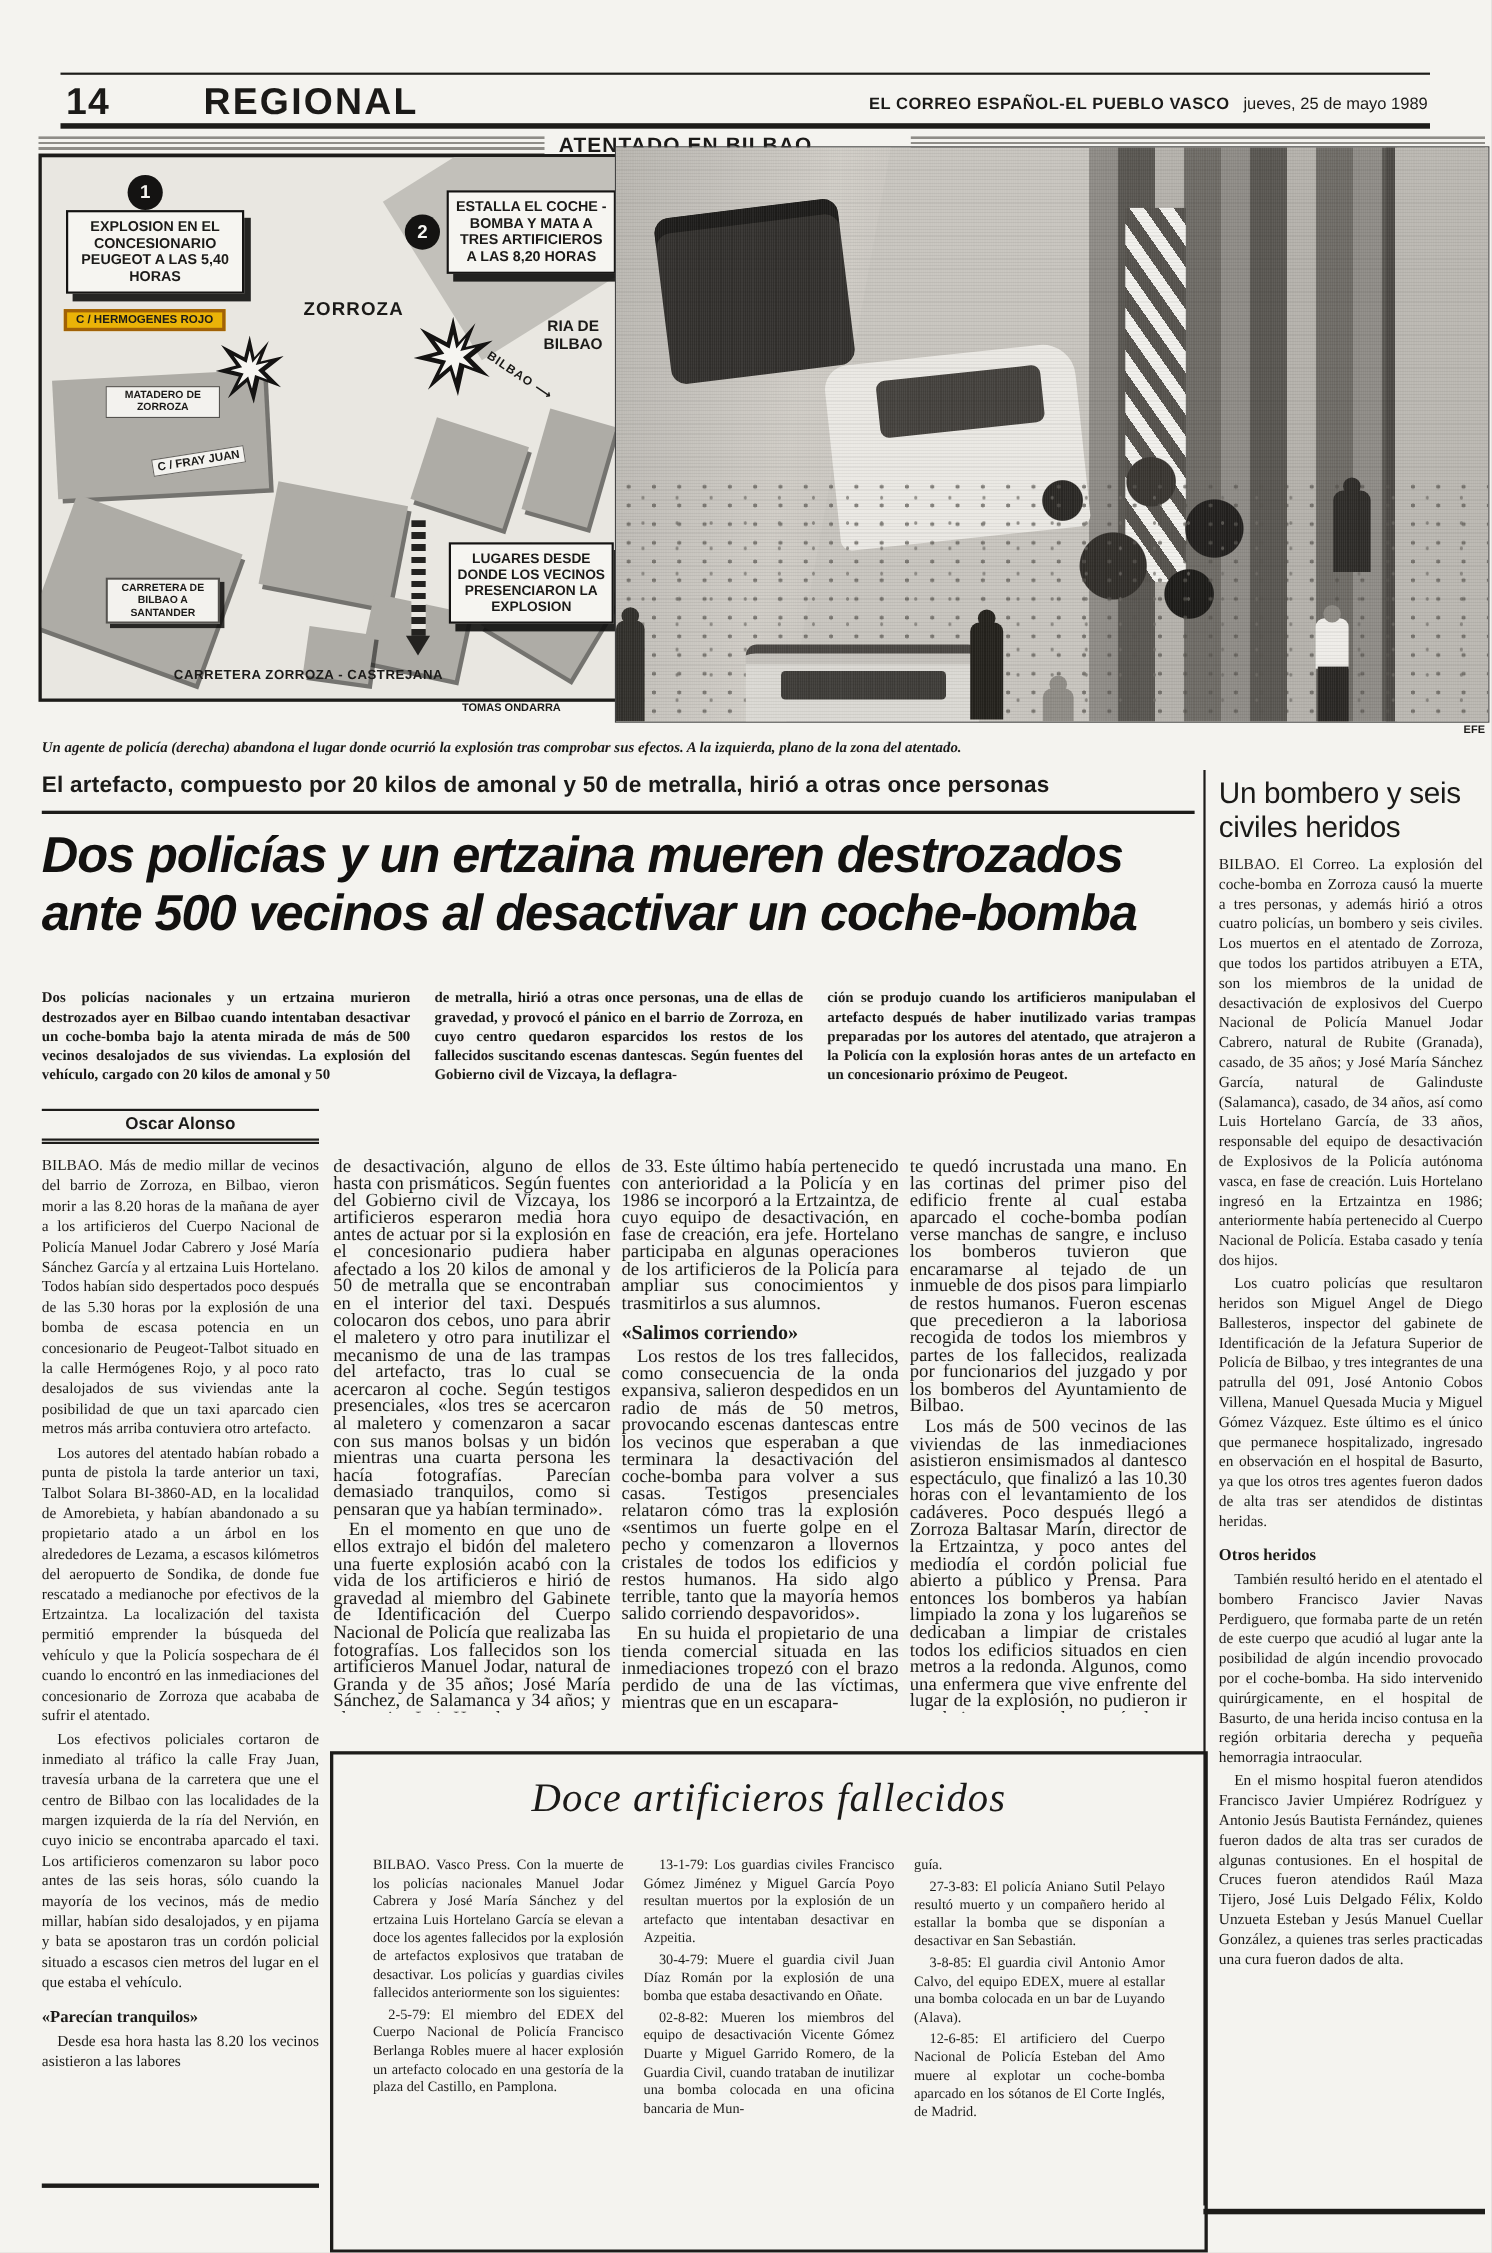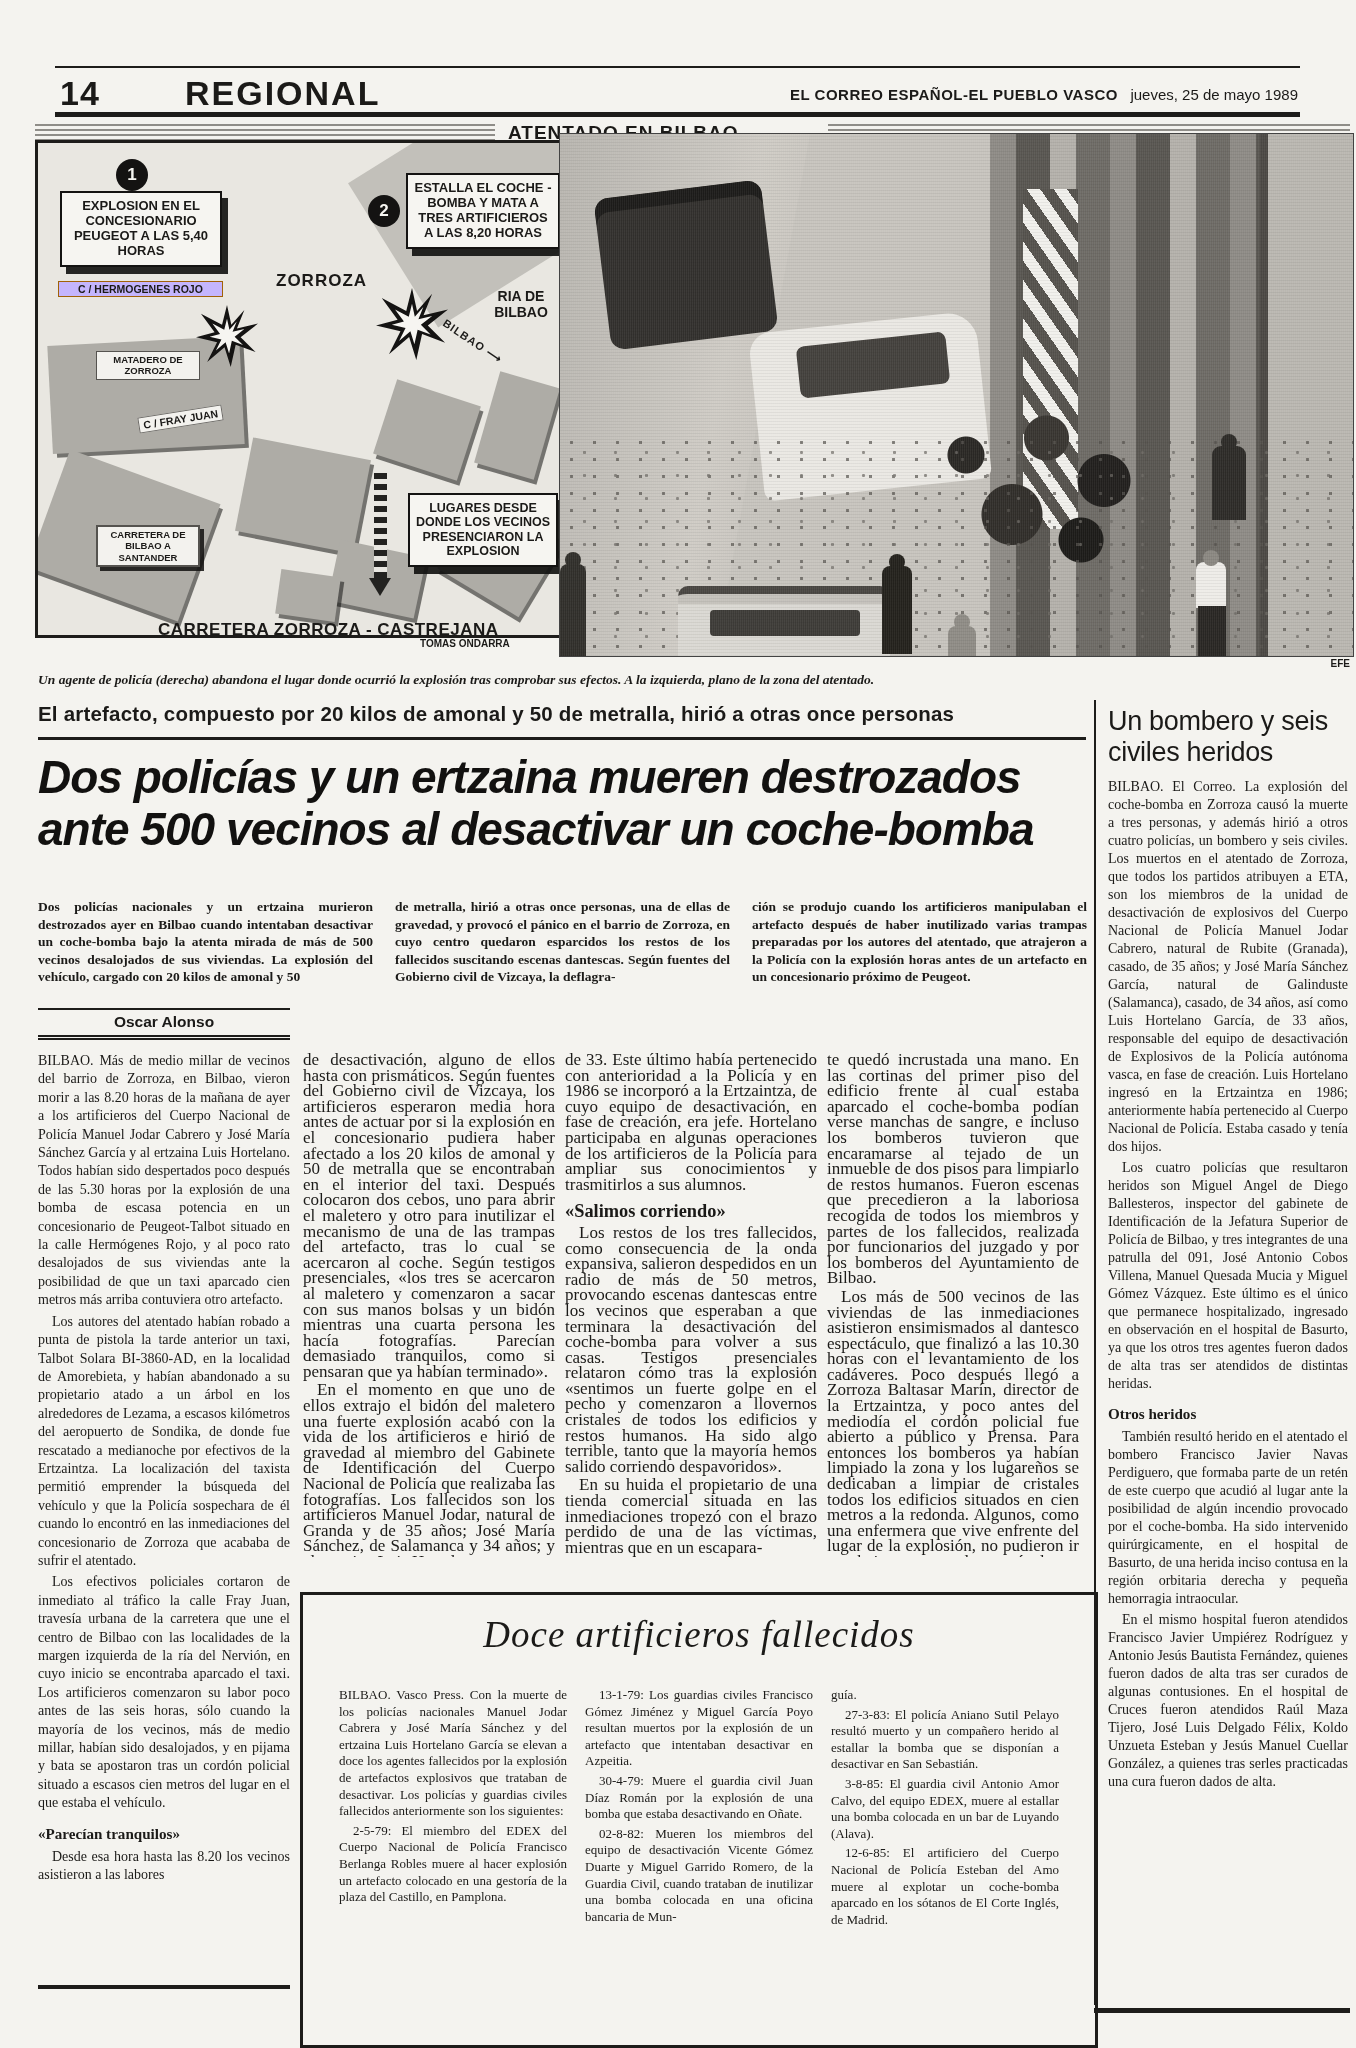--- a/index.html
+++ b/index.html
@@ -101,30 +101,30 @@
         <div class="star-in"></div>
       </div>
 
     <div class="badge" style="left:78px;top:16px;">1</div>
     <div class="callout" style="left:22px;top:48px;width:150px;">EXPLOSION EN EL CONCESIONARIO PEUGEOT A LAS 5,40 HORAS</div>
     <div class="badge" style="left:330px;top:52px;">2</div>
     <div class="callout" style="left:368px;top:30px;width:142px;">ESTALLA EL COCHE - BOMBA Y MATA A TRES ARTIFICIEROS A LAS 8,20 HORAS</div>
 
     <div class="maplabel" style="left:238px;top:128px;font-size:17px;letter-spacing:1px;">ZORROZA</div>
     <div class="maplabel" style="left:448px;top:145px;font-size:14px;width:70px;text-align:center;line-height:1.15;">RIA DE BILBAO</div>
-    <div class="maplabel" style="left:20px;top:138px;font-size:10.5px;background:#c4b5fd;padding:1px 19px;border:1px solid #a16207;">C / HERMOGENES ROJO</div>
+    <div class="maplabel" style="left:20px;top:138px;font-size:10.5px;background:#eab308;padding:1px 8px;border:3px solid #a16207;">C / HERMOGENES ROJO</div>
     <div class="smallbox" style="left:58px;top:208px;width:96px;">MATADERO DE ZORROZA</div>
     <div class="maplabel" style="left:100px;top:268px;font-size:10.5px;transform:rotate(-9deg);background:#f3f2ee;padding:1px 4px;border:1px solid #6b6965;">C / FRAY JUAN</div>
     <div class="smallbox" style="left:58px;top:382px;width:94px;border-width:2px;box-shadow:4px 4px 0 rgba(16,15,14,.85);">CARRETERA DE BILBAO A SANTANDER</div>
     <div class="callout" style="left:370px;top:350px;width:138px;font-size:12.5px;">LUGARES DESDE DONDE LOS VECINOS PRESENCIARON LA EXPLOSION</div>
     <div class="maplabel" style="left:400px;top:192px;font-size:11px;transform:rotate(34deg);letter-spacing:1px;">BILBAO ⟶</div>
 
     <div class="arrow-dashed" style="left:336px;top:330px;height:105px;"></div>
     <div class="arrow-tip" style="left:331px;top:435px;"></div>
-    <div class="maplabel" style="left:120px;top:463px;font-size:17px;letter-spacing:.5px;margin-top:14px;">CARRETERA ZORROZA - CASTREJANA</div>
+    <div class="maplabel" style="left:120px;top:463px;font-size:12px;letter-spacing:.5px;">CARRETERA ZORROZA - CASTREJANA</div>
   </div>
   <div class="abs sans credit" style="left:420px;top:638px;">TOMAS ONDARRA</div>
 
   <div class="photo">
     <div style="left:0;top:0;width:250px;height:522px;background:linear-gradient(100deg,#b7b4ae 0%,#cdcac4 60%,#c2bfb9 100%);clip-path:polygon(0 0,100% 0,62% 100%,0 100%);"></div>
     <div style="left:430px;top:0;width:280px;height:522px;background:repeating-linear-gradient(90deg,#8e8b86 0 26px,#5a5752 26px 60px,#b3b0aa 60px 86px,#6e6b66 86px 120px);"></div>
     <div style="left:700px;top:0;width:93px;height:522px;background:linear-gradient(90deg,#4d4a46 0 8px,#b9b6b0 8px 100%);"></div>
     <div style="left:463px;top:55px;width:55px;height:340px;background:repeating-linear-gradient(55deg,#efeeea 0 11px,#56534e 11px 22px);"></div>
     <div style="left:42px;top:55px;width:168px;height:152px;background:#34322f;border-radius:14px;transform:rotate(-7deg);box-shadow:inset 0 14px 0 #1f1e1c;"></div>
     <div style="left:196px;top:188px;width:228px;height:168px;background:#e8e6e1;border-radius:22px 30px 10px 10px;transform:rotate(-6deg);"></div>

